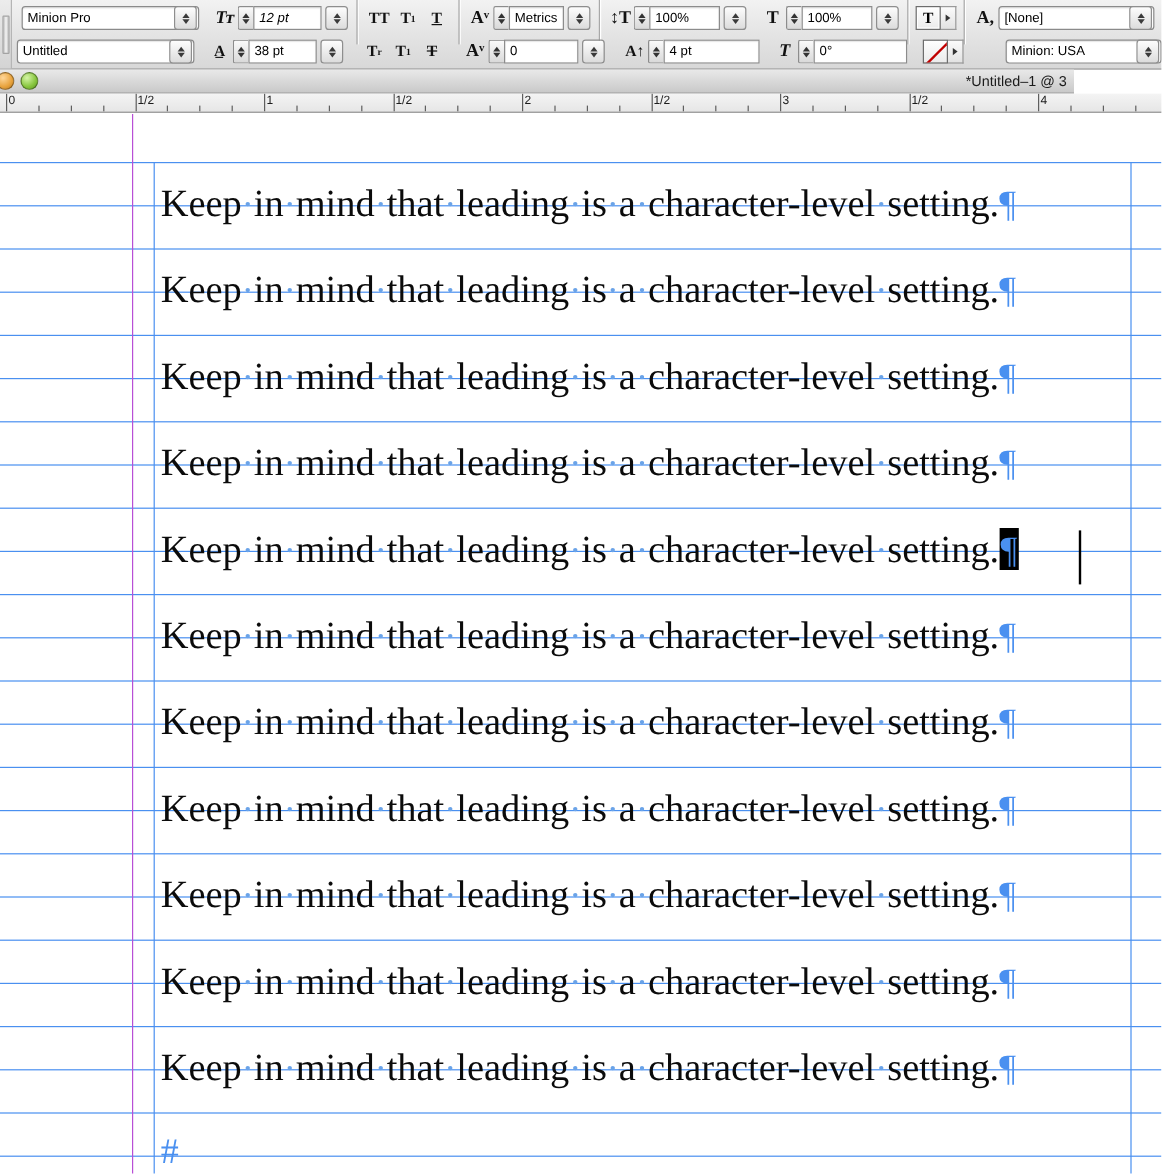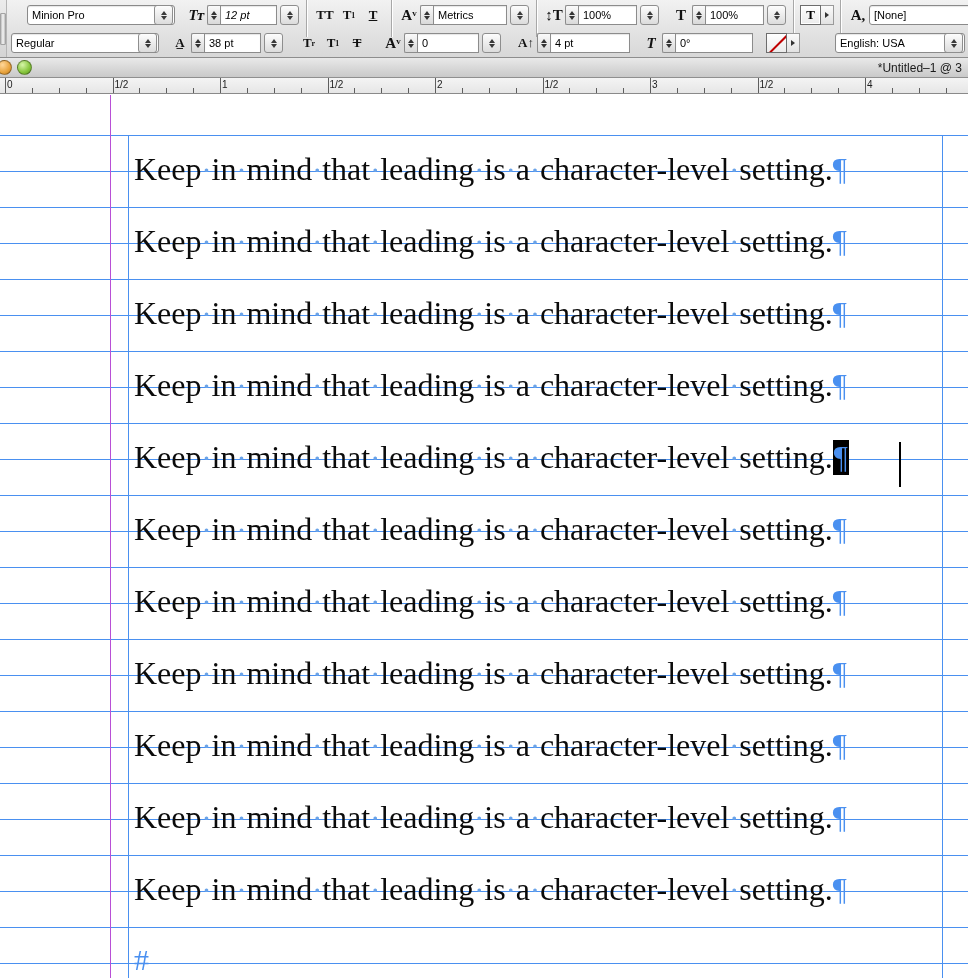--- a/index.html
+++ b/index.html
@@ -122,21 +122,21 @@
     width:13px;height:20px;box-sizing:border-box;
     border:1px solid #9a9a9a;border-left:none;
     background:linear-gradient(to bottom,#fbfbfb,#e2e2e2);
     display:flex;align-items:center;justify-content:center;
   }
   .arrowbtn i{width:0;height:0;border-top:3px solid transparent;border-bottom:3px solid transparent;border-left:4px solid #333;}
 
   
   .docwin{position:relative;width:968px;height:920px;}
   .titlebar{
-    height:20px;width:968px;box-sizing:border-box;
+    height:20px;width:895px;box-sizing:border-box;
     background:linear-gradient(to bottom,#e9e9e9,#c9c9c9);
     border-bottom:1px solid #8f8f8f;
     display:flex;align-items:center;
     position:relative;
   }
   .winbtns{display:flex;align-items:center;gap:5px;padding-left:2px;}
   .wb{width:13px;height:13px;border-radius:50%;border:1px solid rgba(0,0,0,.35);}
   .wb.close{background:radial-gradient(circle at 35% 30%,#ffd79a,#e8a33d 60%,#b87a21);margin-left:-5px;}
   .wb.min{background:radial-gradient(circle at 35% 30%,#d6f5a8,#86c53c 60%,#5f9426);}
   .wintitle{
@@ -189,21 +189,21 @@
 <div class="control-panel">
 
   <div class="cp-grip">
       <i></i>
     </div>
 
   <div class="cp-rows">
 
     <div class="cp-row">
 
-      <div class="combo" style="width:148px;margin-left:20px;">
+      <div class="combo" style="width:148px;margin-left:8px;">
         <span class="txt">Minion Pro</span>
         <span class="stepbtn">
             <i class="up"></i>
             <i class="dn"></i>
           </span>
       </div>
 
       <div class="grp" style="margin-left:10px;font-style:italic;">
         <span class="iconlbl">Tᴛ</span>
         <span class="numwrap">
@@ -231,21 +231,21 @@
 
       <span class="sep tall"></span>
 
       <div class="grp">
         <span class="iconlbl">Aᵛ</span>
         <span class="numwrap">
           <span class="spin">
               <i class="up"></i>
               <i class="dn"></i>
             </span>
-          <span class="numfield sq" style="width:74px;">Metrics</span>
+          <span class="numfield sq" style="width:46px;">Metrics</span>
         </span>
         <span class="stepbtn" style="margin-left:3px;">
             <i class="up"></i>
             <i class="dn"></i>
           </span>
       </div>
 
       <span class="sep tall"></span>
 
       <div class="grp">
@@ -298,21 +298,21 @@
               <i class="dn"></i>
             </span>
         </span>
       </div>
 
     </div>
 
     <div class="cp-row">
 
       <div class="combo" style="width:148px;margin-left:4px;">
-        <span class="txt">Regular</span>
+        <span class="txt">Untitled</span>
         <span class="stepbtn">
             <i class="up"></i>
             <i class="dn"></i>
           </span>
       </div>
 
       <div class="grp" style="margin-left:10px;">
         <span class="iconlbl sm">A̲</span>
         <span class="numwrap">
           <span class="spin">
@@ -387,21 +387,21 @@
         <span class="arrowbtn">
             <i></i>
           </span>
       </div>
 
       <span class="sep" style="visibility:hidden"></span>
 
       <div class="grp">
         <span class="iconlbl" style="visibility:hidden">A</span>
         <span class="combo" style="width:130px;">
-          <span class="txt">English: USA</span>
+          <span class="txt">Minion: USA</span>
           <span class="stepbtn">
               <i class="up"></i>
               <i class="dn"></i>
             </span>
         </span>
       </div>
 
     </div>
   </div>
 </div>

